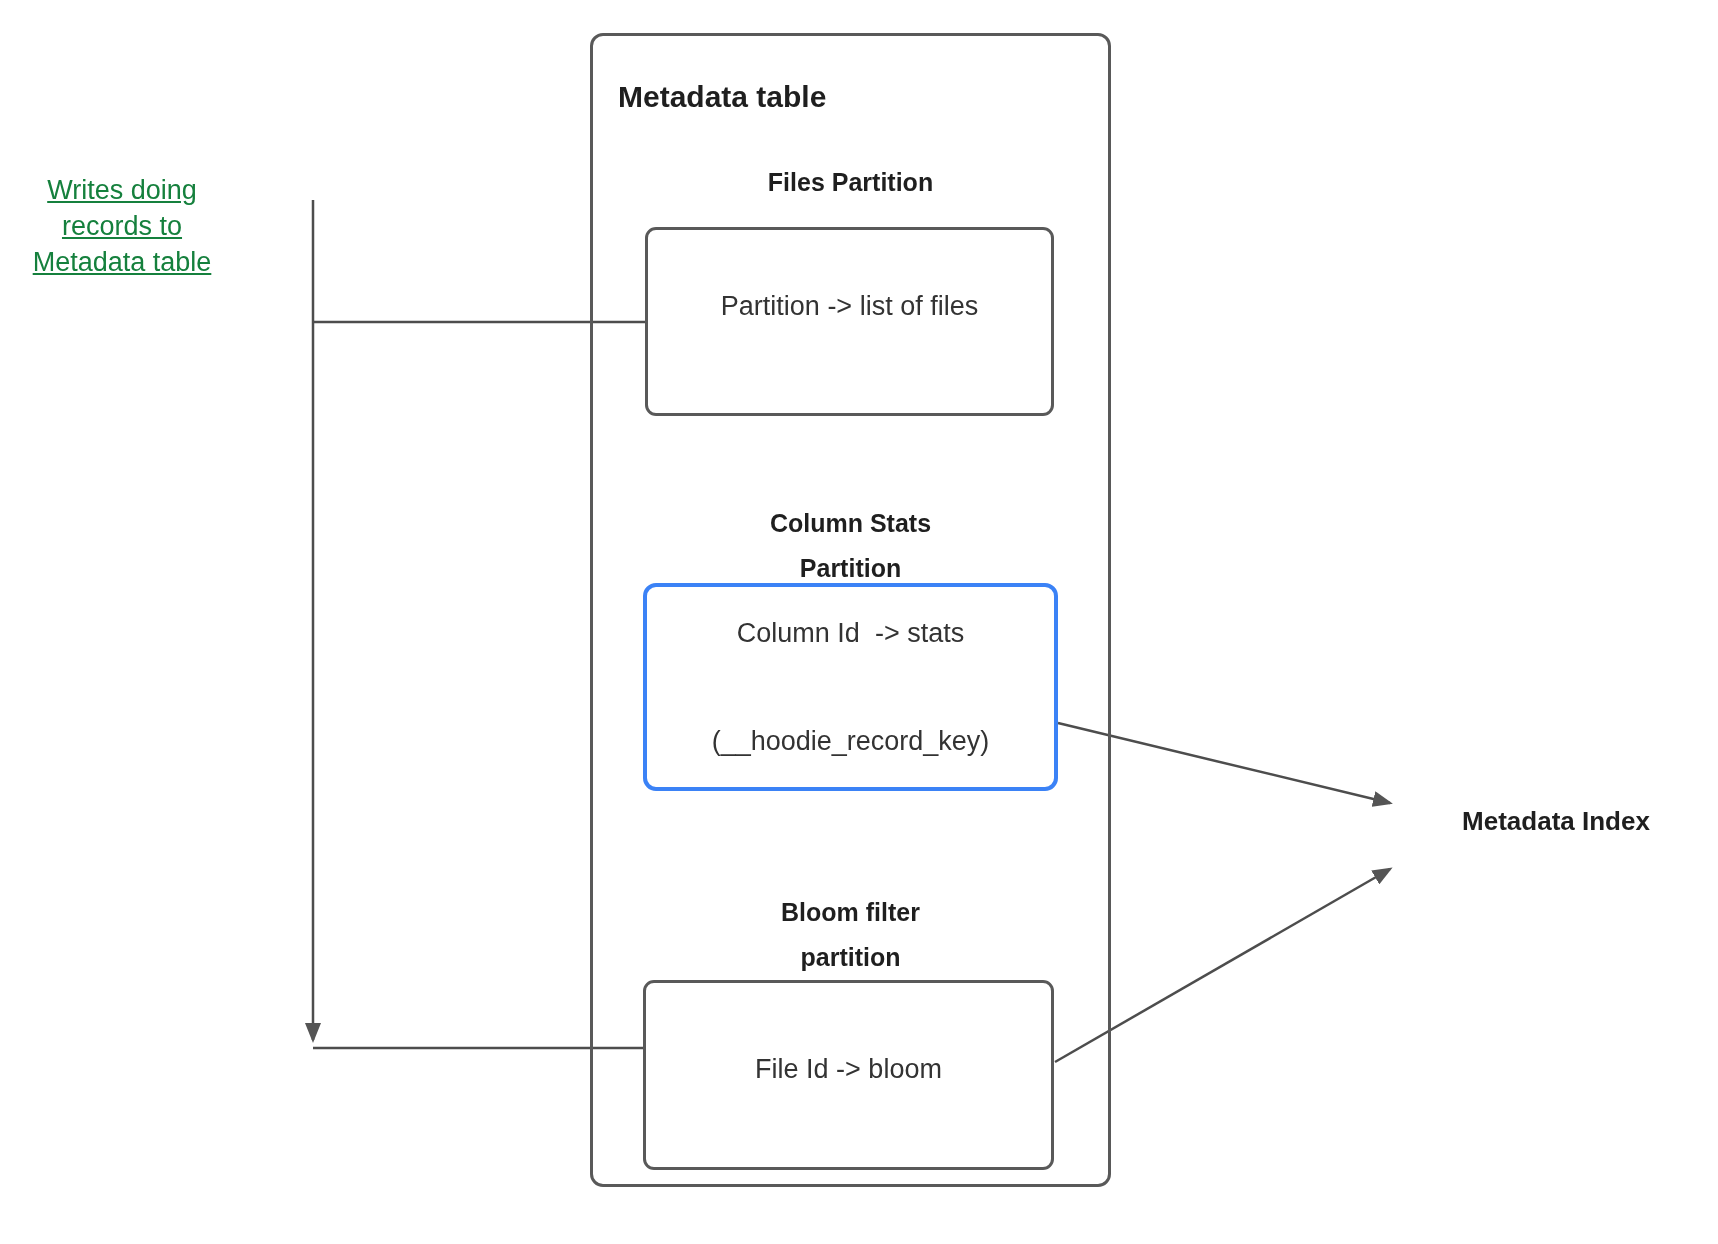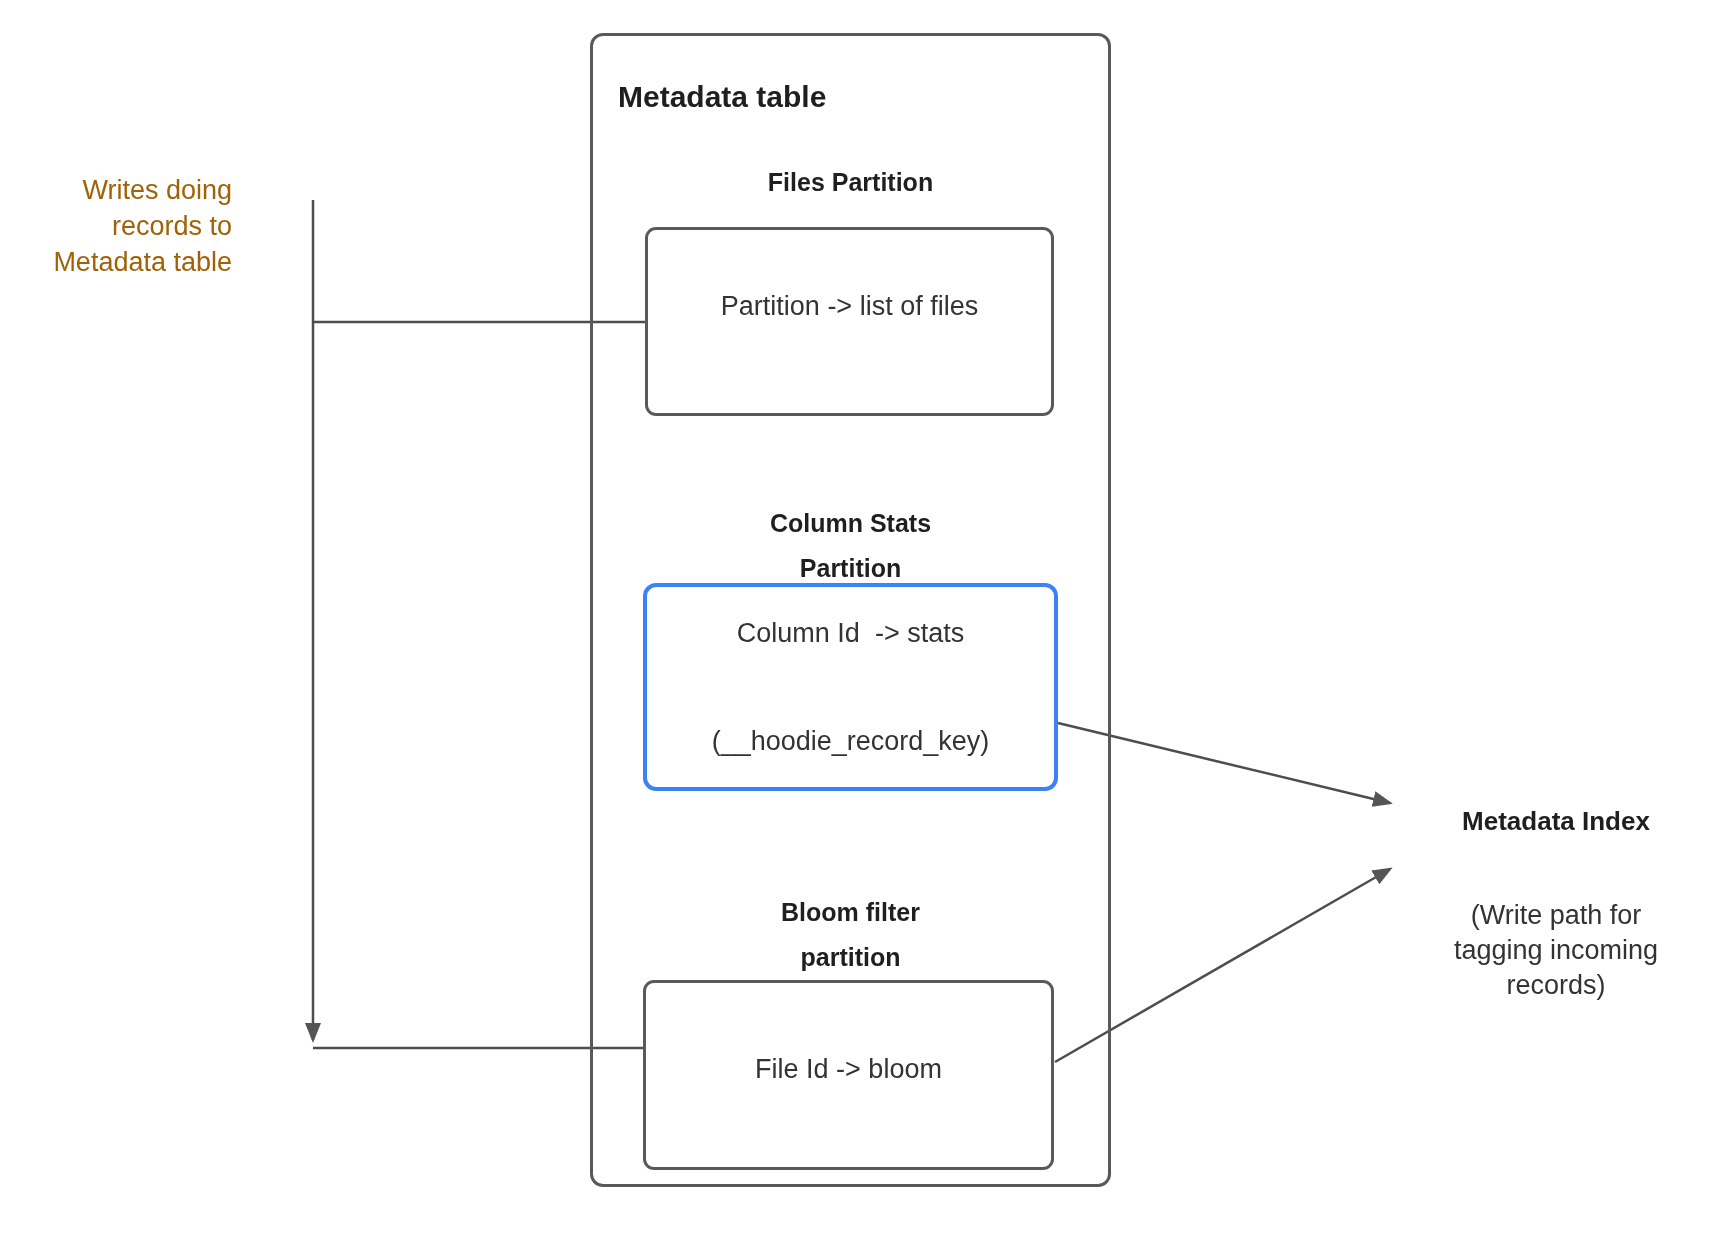--- a/index.html
+++ b/index.html
@@ -99,24 +99,25 @@
     font-size: 27px;
     color: #333333;
     text-align: center;
     line-height: 36px;
     white-space: pre-wrap;
   }
   .left-note {
     left: 12px;
     top: 172px;
     width: 220px;
-    text-align: right;
+    text-align: center;
     font-size: 27px;
     line-height: 36px;
-    color: #a16207;
+    color: #15803d;
+    text-decoration: underline;
   }
   .index-title {
     left: 1396px;
     top: 806px;
     width: 320px;
     text-align: center;
     font-size: 26px;
     font-weight: bold;
     color: #1f1f1f;
   }
@@ -177,19 +178,14 @@
 
   <div class="label partition-heading heading-bloom">
     <span class="line-span">Bloom filter</span>
     <span class="line-span">partition</span>
   </div>
   <div class="box bloom-box">
     <div class="mapping-text">File Id -&gt; bloom</div>
   </div>
 
   <div class="label index-title">Metadata Index</div>
-  <div class="label index-subtitle">
-    <span class="line-span">(Write path for</span>
-    <span class="line-span">tagging incoming</span>
-    <span class="line-span">records)</span>
-  </div>
 
 </div>
 
 </body></html>

